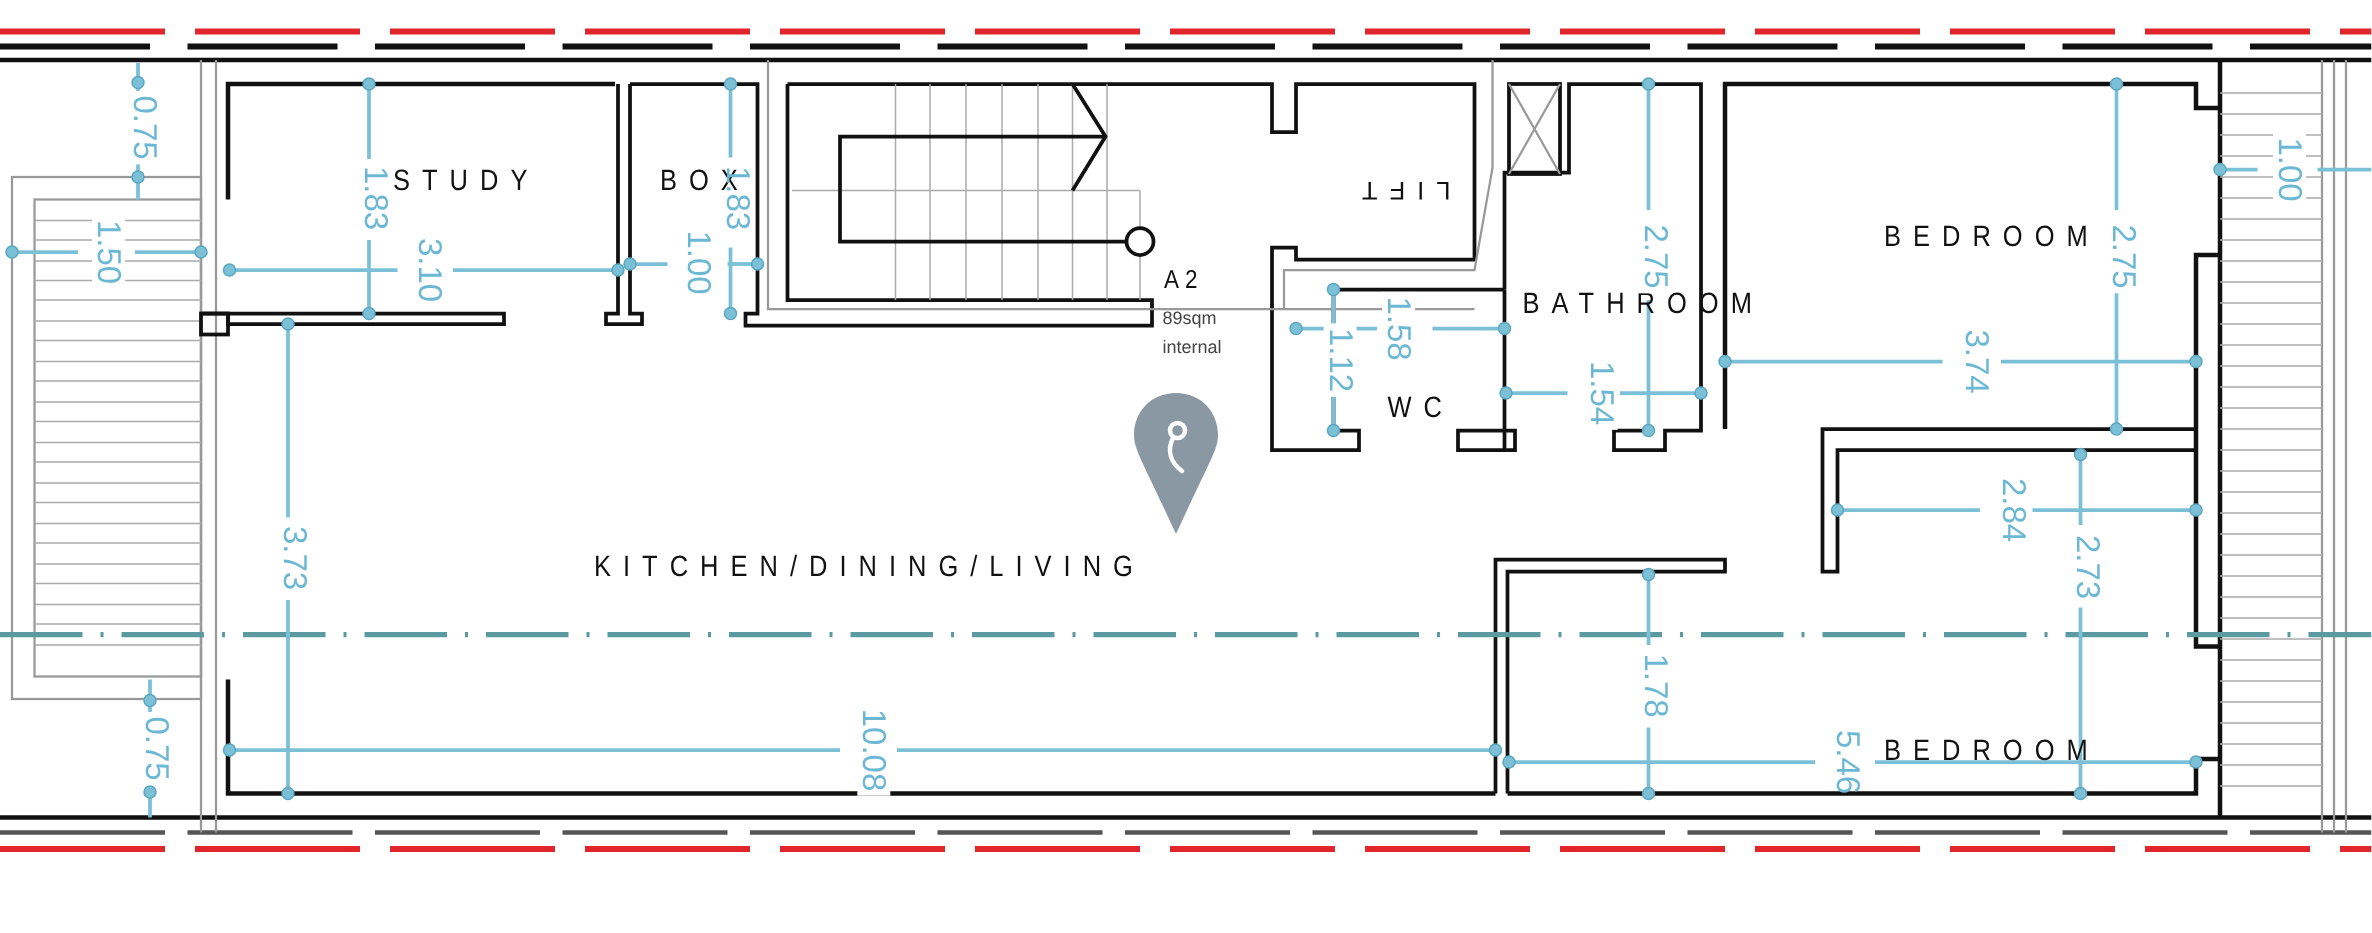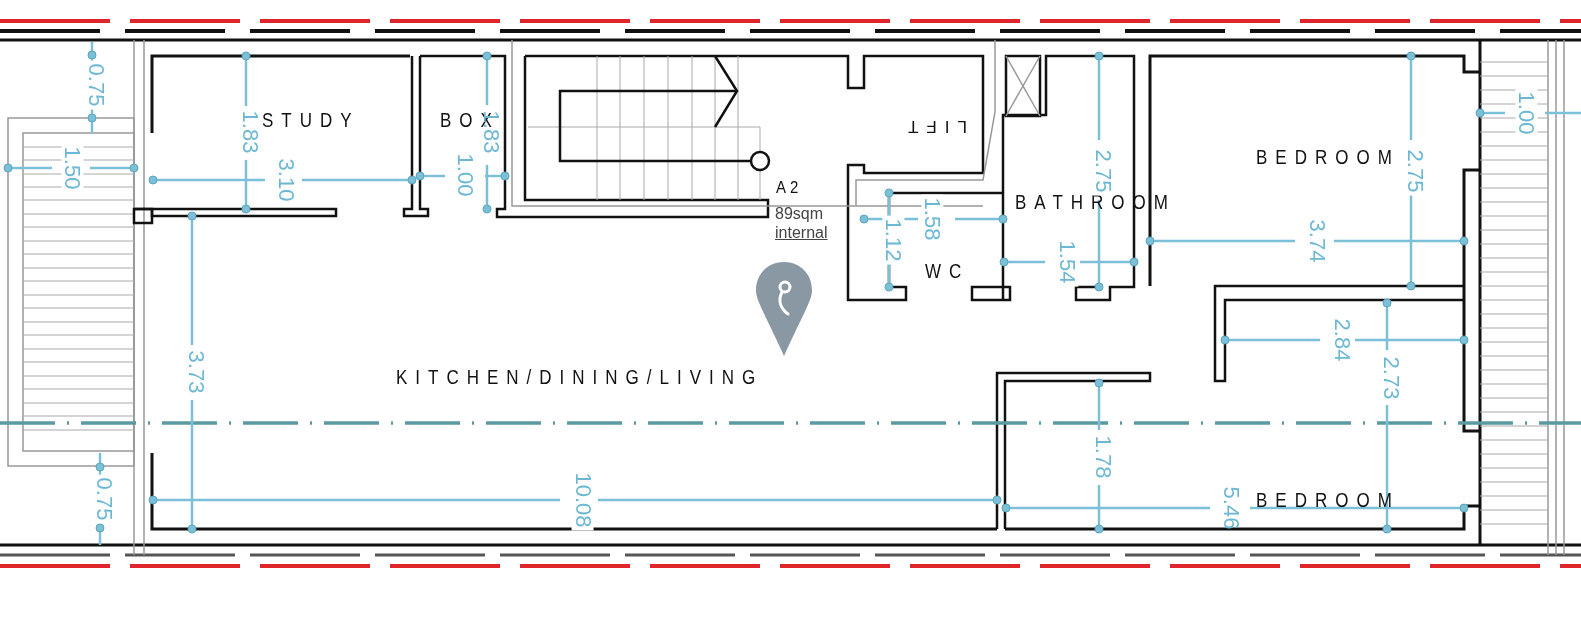--- a/index.html
+++ b/index.html
@@ -9,21 +9,21 @@
   .wall2 { stroke:#111; stroke-width:2.5; fill:none; }
   .thin { stroke:#999; stroke-width:1.5; fill:none; }
   .grid { stroke:#aaa; stroke-width:1; }
   .dim { stroke:#7cc0d8; stroke-width:2.5; fill:none; }
   .dot { fill:#7cc0d8; stroke:#5aa6c0; stroke-width:1; }
   .axis { stroke:#5a9aa0; stroke-width:3.5; stroke-dasharray:55 12 2 12; fill:none; }
   .red { stroke:#e0262a; stroke-width:4; stroke-dasharray:110 20; fill:none; }
   .blk { stroke:#111; stroke-width:4; stroke-dasharray:100 25; fill:none; }
   .gry { stroke:#555; stroke-width:3; stroke-dasharray:110 15; fill:none; }
   .lbl { position:absolute; color:#111; font-family:"Liberation Sans",sans-serif; font-size:17px; letter-spacing:8px; transform:scaleY(1.15); white-space:nowrap; }
-  .note { position:absolute; color:#444; font-family:"Liberation Sans",sans-serif; font-size:16px; white-space:nowrap; }
+  .note { position:absolute; color:#444; font-family:"Liberation Sans",sans-serif; font-size:12px; white-space:nowrap; }
   .dimlbl { position:absolute; color:#6cb8d4; font-family:"Liberation Sans",sans-serif; font-size:22px; white-space:nowrap; background:#fff; padding:0 3px; line-height:22px; }
   .rot { transform:rotate(90deg); transform-origin:center center; }
   .pin { position:absolute; left:754px; top:260px; width:60px; height:98px; }
 </style>
 </head>
 <body>
 
 <svg width="1581" height="622" viewBox="0 0 1581 622">
 
   <line class="red" x1="0" y1="21" x2="1581" y2="21"></line>
@@ -239,21 +239,21 @@
 <div class="lbl" style="left:440px;top:111px;">BOX</div>
 <div class="lbl" style="left:900px;top:116px;transform:rotate(180deg);">LIFT</div>
 <div class="lbl" style="left:1015px;top:193px;">BATHROOM</div>
 <div class="lbl" style="left:925px;top:262px;">WC</div>
 <div class="lbl" style="left:1256px;top:148px;">BEDROOM</div>
 <div class="lbl" style="left:396px;top:368px;">KITCHEN/DINING/LIVING</div>
 <div class="lbl" style="left:1256px;top:491px;">BEDROOM</div>
 
 <div class="lbl" style="left:776px;top:178px;font-size:15px;letter-spacing:4px;">A2</div>
 <div class="note" style="left:775px;top:205px;">89sqm</div>
-<div class="note" style="left:775px;top:224px;text-decoration:underline;">internal</div>
+<div class="note" style="left:775px;top:224px;">internal</div>
 
 <div class="dimlbl rot" style="left:72px;top:74px;">0.75</div>
 <div class="dimlbl rot" style="left:48px;top:157px;">1.50</div>
 <div class="dimlbl rot" style="left:226px;top:121px;">1.83</div>
 <div class="dimlbl rot" style="left:262px;top:169px;">3.10</div>
 <div class="dimlbl rot" style="left:467px;top:121px;background:transparent;">1.83</div>
 <div class="dimlbl rot" style="left:441px;top:164px;">1.00</div>
 <div class="dimlbl rot" style="left:908px;top:208px;">1.58</div>
 <div class="dimlbl rot" style="left:869px;top:229px;">1.12</div>
 <div class="dimlbl rot" style="left:1079px;top:160px;">2.75</div>

